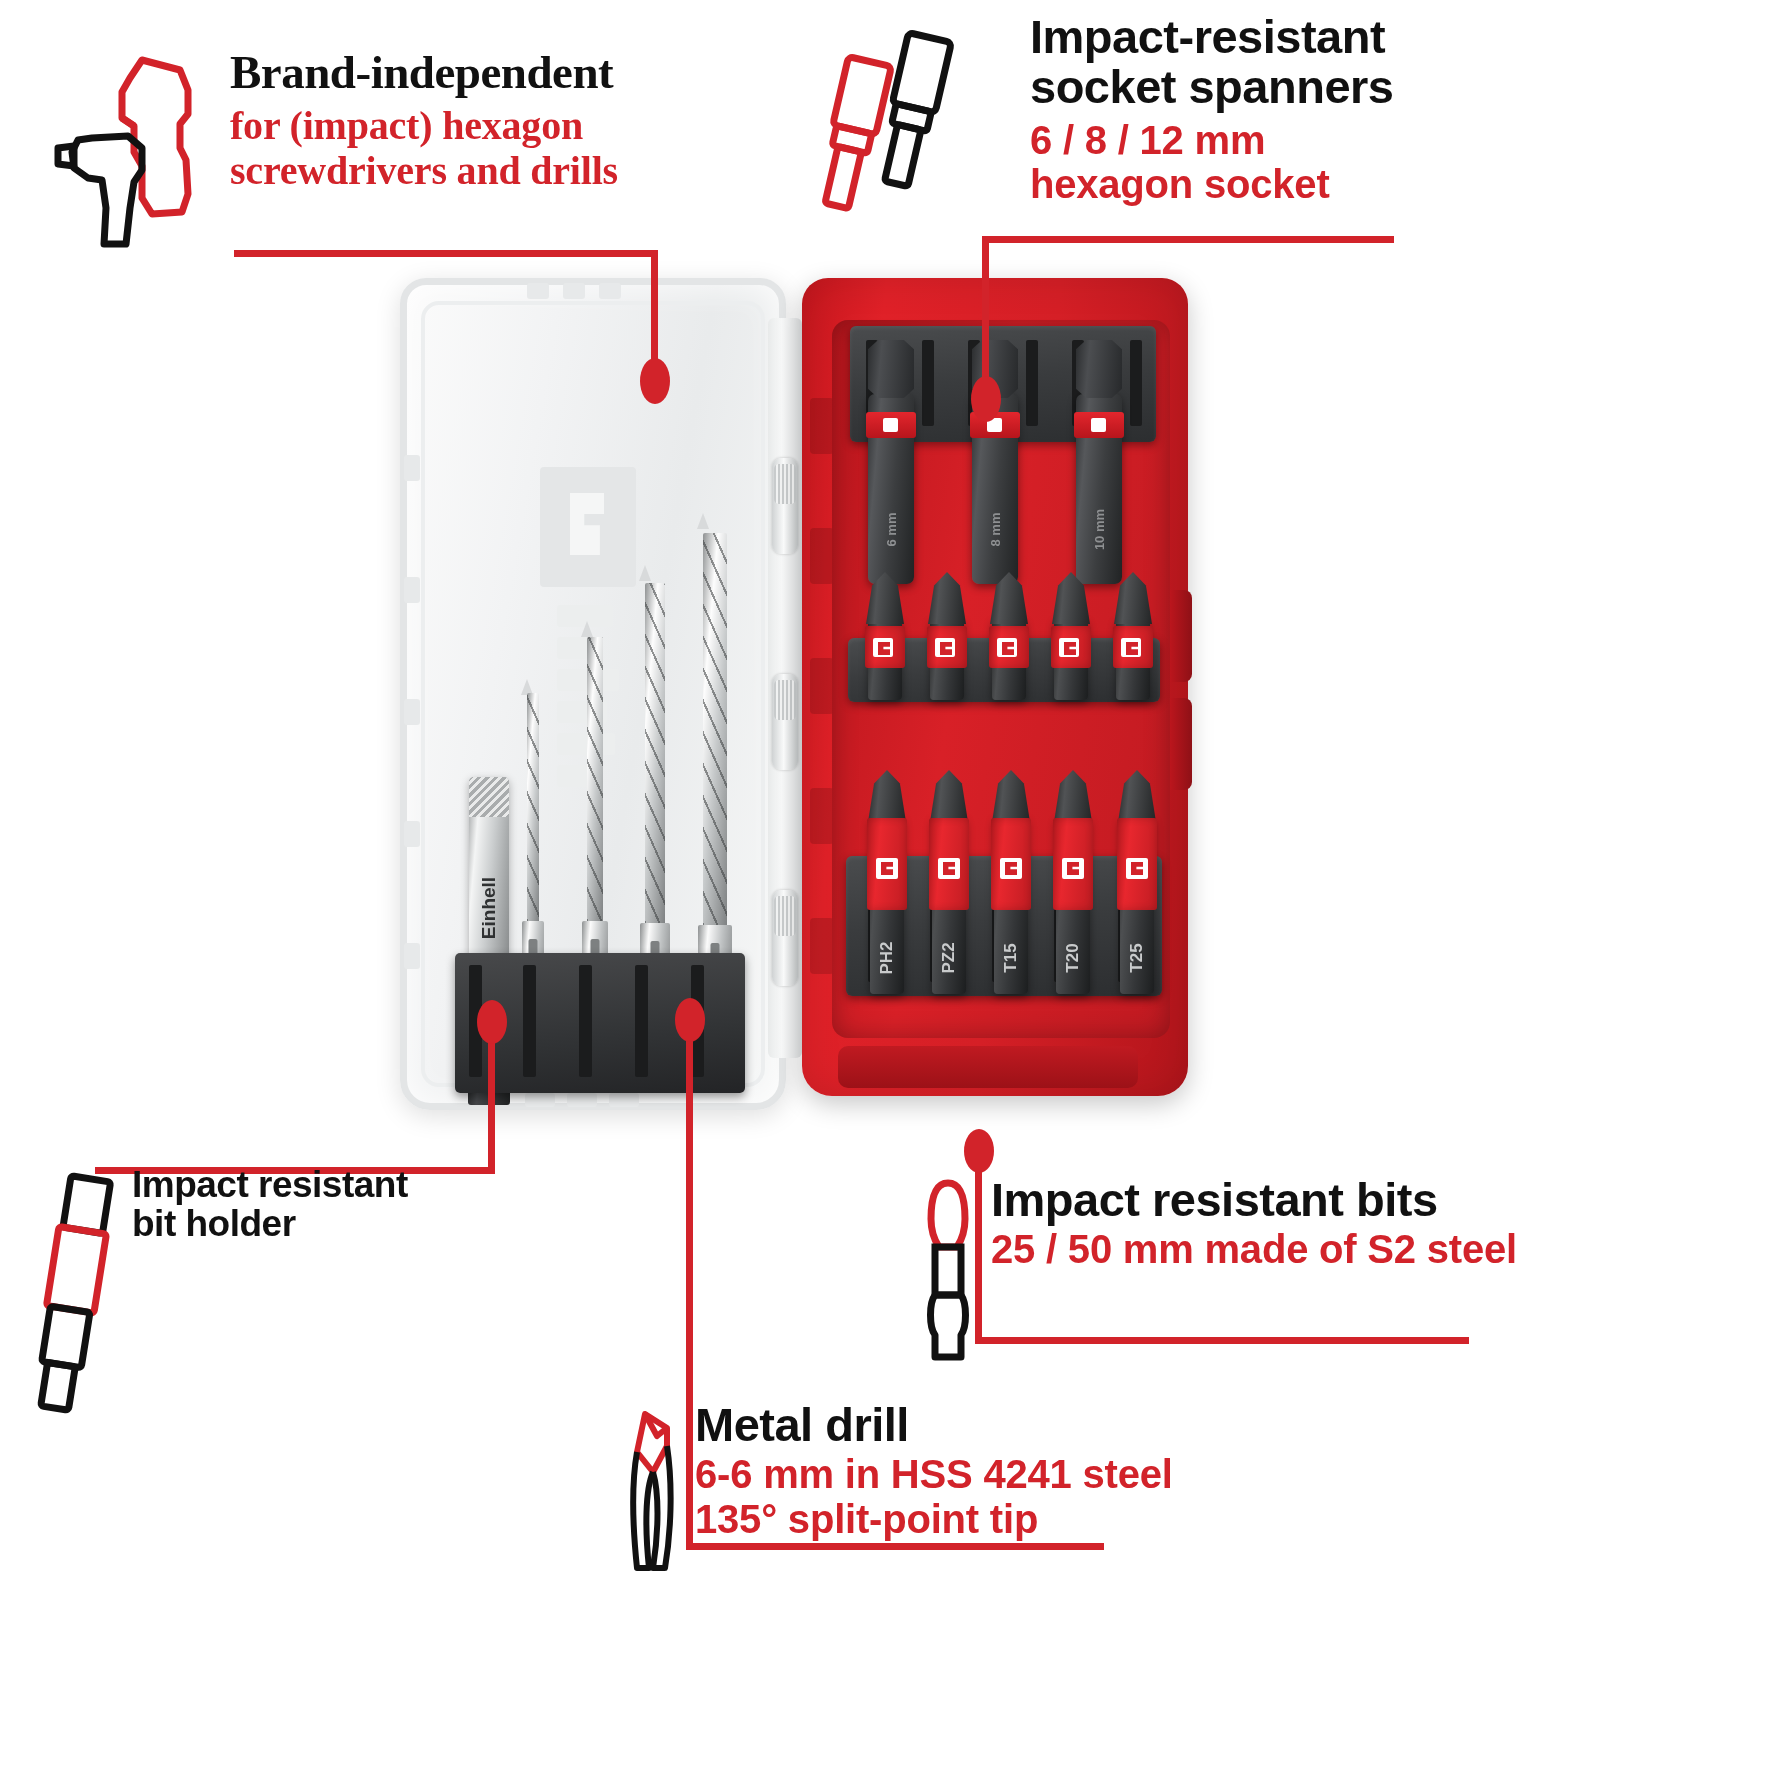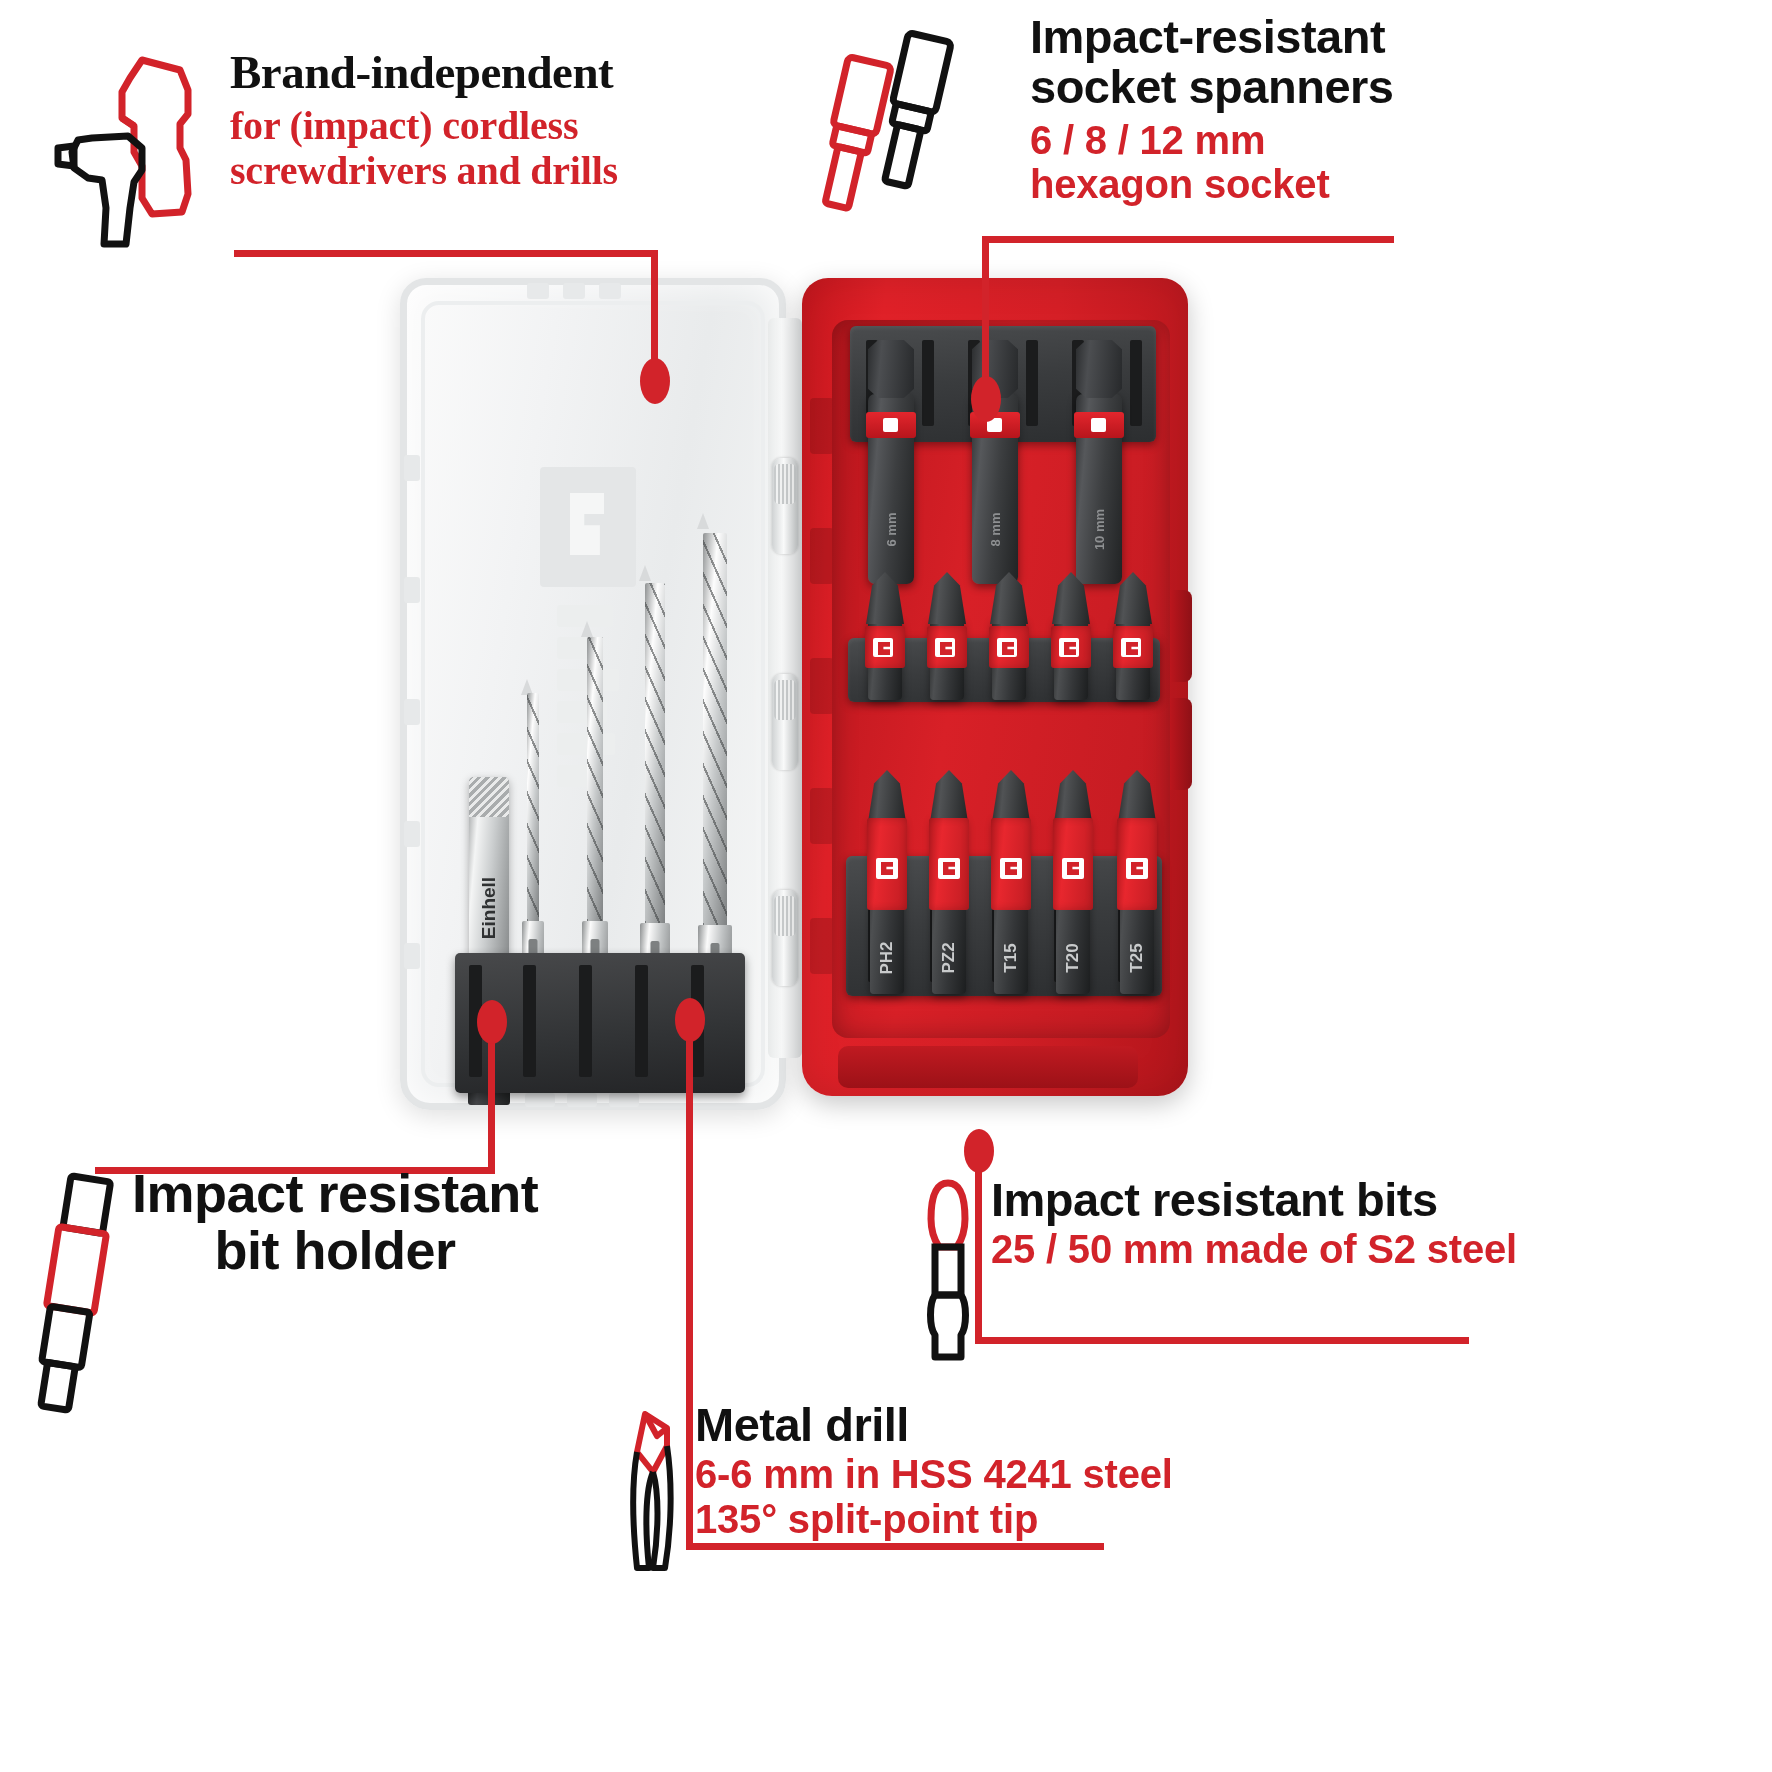--- a/index.html
+++ b/index.html
@@ -34,21 +34,21 @@
   
   #cal-brand{left:30px;top:48px;font-family:Liberation Serif, serif;}
   #cal-brand .title{font-size:47px;}
   #cal-brand .sub{font-size:40px;margin-top:6px;}
 
   #cal-socket{left:820px;top:12px;gap:40px;}
   #cal-socket .title{font-size:47px;}
   #cal-socket .sub{font-size:40px;margin-top:6px;}
 
   #cal-holder{left:12px;top:1165px;}
-  #cal-holder .title{font-size:54px;text-align:center;}
+  #cal-holder .title{font-size:37px;}
   #cal-holder .sub{font-size:40px;margin-top:8px;}
 
   #cal-bits{left:905px;top:1175px;}
   #cal-bits .title{font-size:47px;}
   #cal-bits .sub{font-size:40px;margin-top:2px;}
 
   #cal-drill{left:615px;top:1400px;}
   #cal-drill .title{font-size:47px;}
   #cal-drill .sub{font-size:40px;margin-top:2px;}
 
@@ -494,21 +494,21 @@
 
         <path d="M112 12 L150 22 L158 42 L158 66 L150 76 L150 100 L156 112 L158 146 L152 164 L122 166 L112 150 L112 118 L104 104 L104 78 L92 70 L92 44 L100 30 Z" fill="none" stroke="#d2232a" stroke-width="7" stroke-linejoin="round"></path>
         <path d="M104 78 L92 70" fill="none" stroke="#d2232a" stroke-width="7"></path>
 
         <path d="M62 90 L98 88 L112 100 L112 122 L104 134 L100 160 L96 196 L74 196 L76 160 L72 132 L58 130 L44 120 L42 104 L48 92 Z" fill="none" stroke="#111111" stroke-width="7" stroke-linejoin="round"></path>
         <path d="M28 100 L44 98 L44 118 L28 116 Z" fill="none" stroke="#111111" stroke-width="7" stroke-linejoin="round"></path>
       </svg>
     </div>
     <div class="txt">
       <div class="title">Brand-independent</div>
-      <div class="sub">for (impact) cordless
+      <div class="sub">for (impact) hexagon
 screwdrivers and drills</div>
     </div>
   </div>
 
   <div class="callout" id="cal-socket">
     <div class="icon">
       <svg width="170" height="215" viewBox="0 0 170 215">
 
         <g transform="rotate(13 96 86)">
           <rect x="74" y="24" width="44" height="72" rx="5" fill="none" stroke="#111111" stroke-width="7"></rect>

